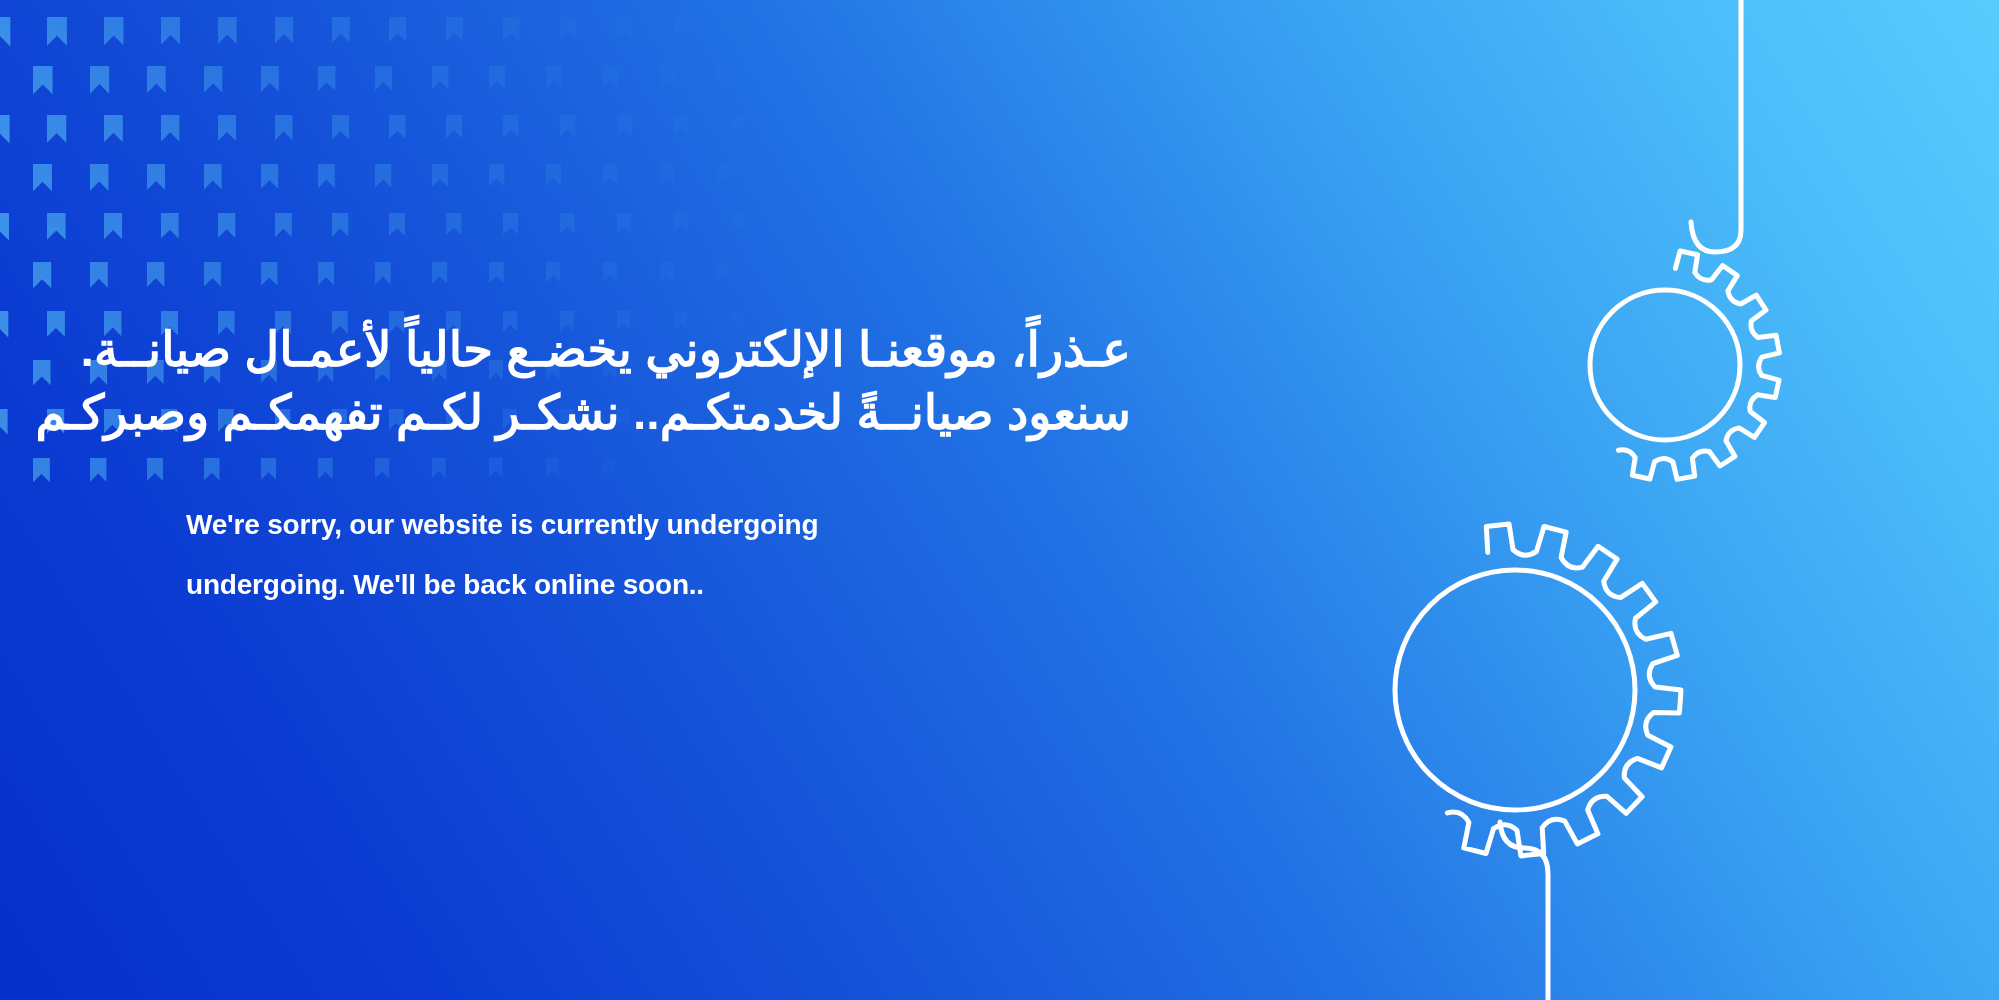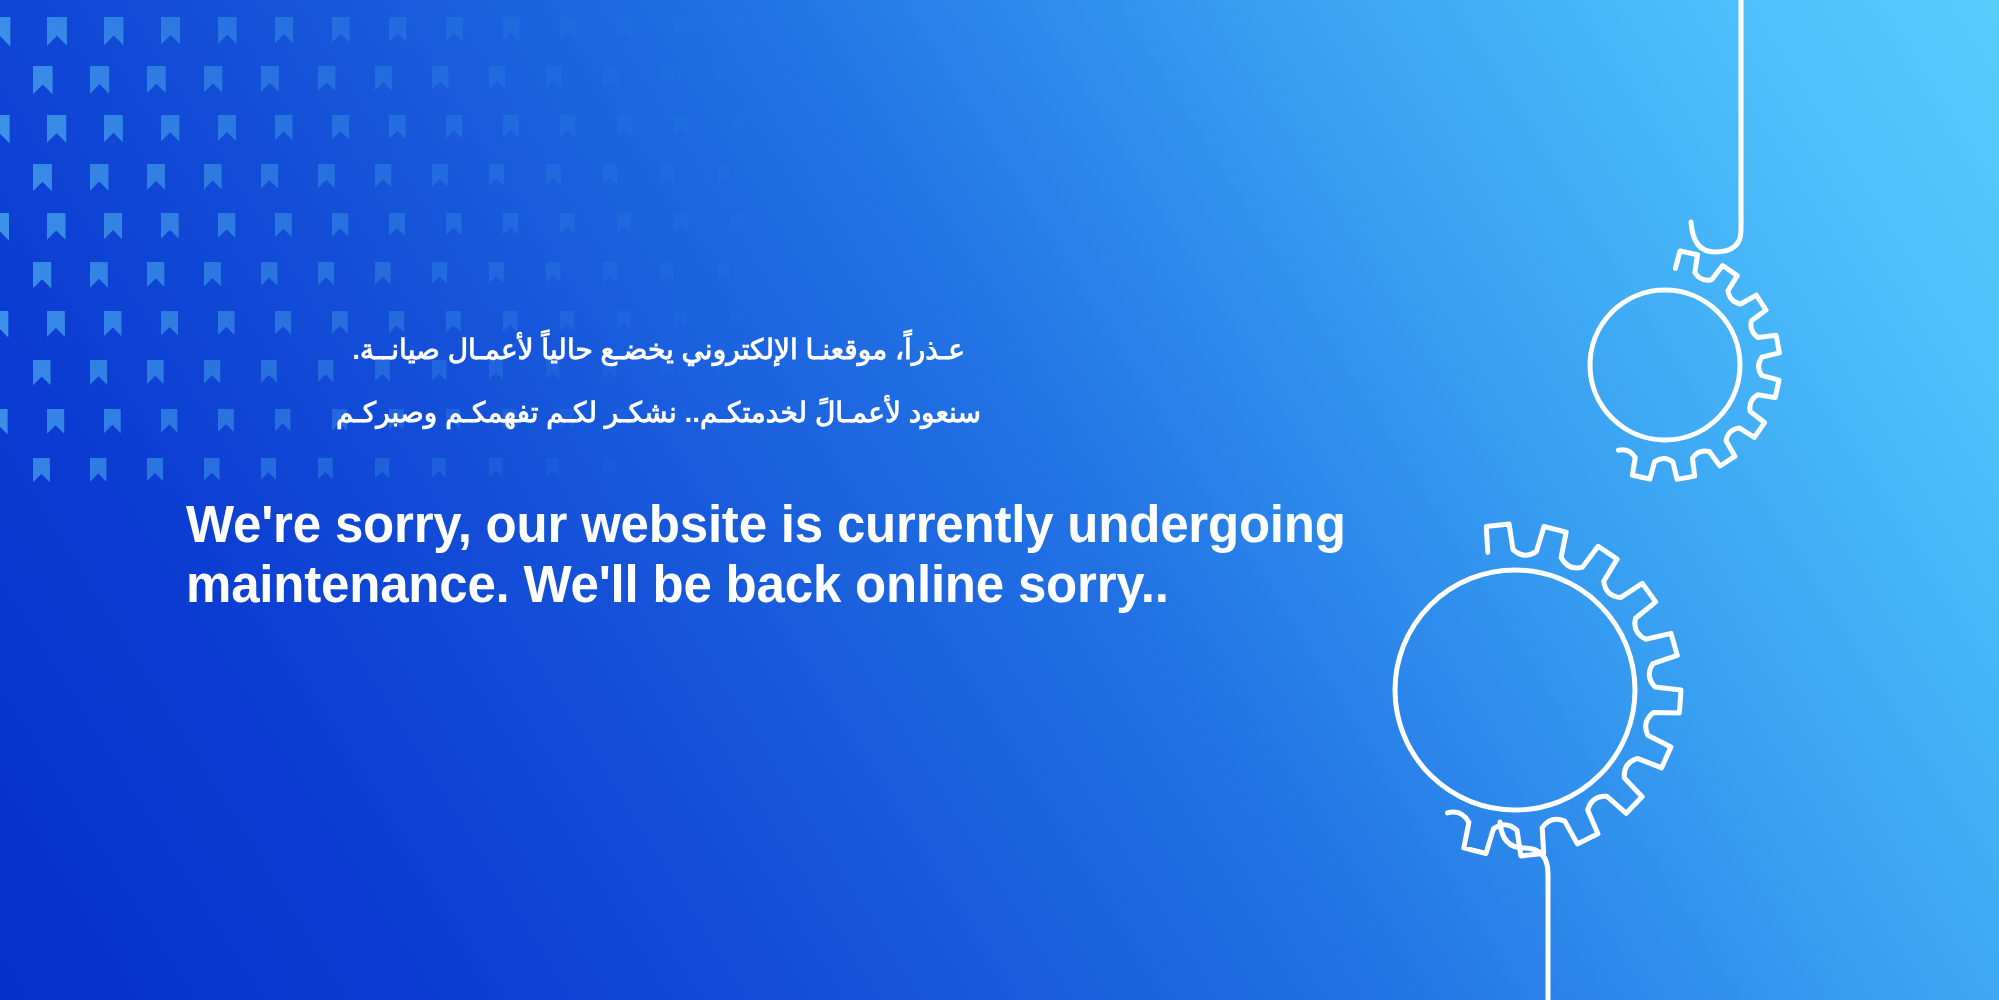--- a/index.html
+++ b/index.html
@@ -50,37 +50,37 @@
   
   #copy {
     position: absolute;
     left: 186px;
     top: 318px;
     width: 945px;
   }
 
   .ar-block {
     direction: rtl;
-    text-align: center;
+    text-align: left;
     color: #ffffff;
-    font-size: 28px;
+    font-size: 48px;
     line-height: 63px;
     font-weight: 700;
     letter-spacing: 0px;
     white-space: nowrap;
   }
 
   .ar-line { display: block; }
 
   .en-block {
     margin-top: 51px;
     direction: ltr;
     text-align: left;
     color: #ffffff;
-    font-size: 51px;
+    font-size: 28px;
     line-height: 60px;
     font-weight: 700;
     letter-spacing: -0.2px;
     white-space: nowrap;
   }
 
   .en-line { display: block; }
 </style>
 </head>
 <body>
@@ -266,23 +266,23 @@
       <circle id="gear-small-inner" cx="1665" cy="365" r="75"></circle>
       <path id="gear-large-outer" d="M1487.8 552.4L1486.3 526.5L1509.1 524.1L1513.0 549.7Q1524.1 559.9 1536.5 551.4L1536.5 551.4L1544.0 526.5L1566.2 532.1L1561.1 557.5Q1568.1 570.8 1582.6 567.1L1582.6 567.1L1598.1 546.3L1617.1 559.1L1603.7 581.3Q1605.6 596.2 1620.5 597.6L1620.5 597.6L1642.3 583.4L1655.7 601.9L1635.5 618.2Q1632.2 632.8 1645.8 639.3L1645.8 639.3L1671.0 633.4L1677.3 655.4L1652.8 663.7Q1644.7 676.4 1655.2 687.1L1655.2 687.1L1681.0 690.1L1679.4 713.0L1653.5 712.4Q1641.6 721.6 1647.8 735.2L1647.8 735.2L1670.9 746.9L1661.6 767.8L1637.4 758.4Q1623.1 762.9 1624.3 777.9L1624.3 777.9L1642.1 796.8L1626.2 813.3L1606.7 796.2Q1591.7 795.5 1587.7 810.0L1587.7 810.0L1597.9 833.8L1577.3 843.9L1564.8 821.1Q1551.0 815.4 1542.2 827.6L1542.2 827.6L1543.7 853.5L1520.9 855.9L1517.0 830.3Q1505.9 820.1 1493.5 828.6L1493.5 828.6L1486.0 853.5L1463.8 847.9L1468.9 822.5Q1461.9 809.2 1447.4 812.9"></path>
       <circle id="gear-large-inner" cx="1515" cy="690" r="120"></circle>
     </g>
   </svg>
 
   <div id="copy">
 
     <div class="ar-block" lang="ar">
       <span class="ar-line">عـذراً، موقعنـا الإلكتروني يخضـع حالياً لأعمـال صيانــة.</span>
-      <span class="ar-line">سنعود لأعمـالً لخدمتكـم.. نشكـر لكـم تفهمكـم وصبركـم</span>
+      <span class="ar-line">سنعود صيانــةً لخدمتكـم.. نشكـر لكـم تفهمكـم وصبركـم</span>
     </div>
 
     <div class="en-block" lang="en">
       <span class="en-line">We're sorry, our website is currently undergoing</span>
-      <span class="en-line">maintenance. We'll be back online sorry..</span>
+      <span class="en-line">undergoing. We'll be back online soon..</span>
     </div>
 
   </div>
 
 </div>
 
 </body></html>

